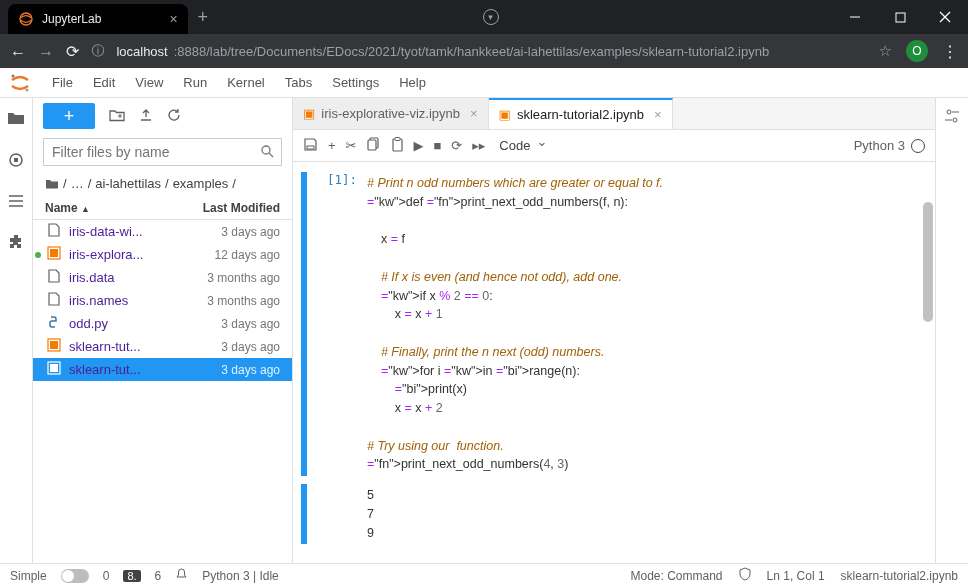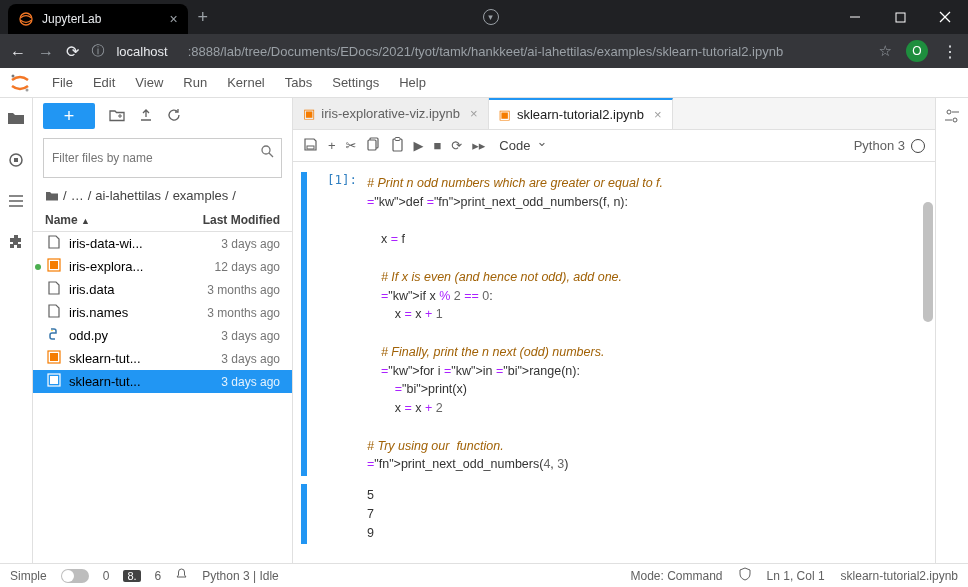--- a/index.html
+++ b/index.html
@@ -8,38 +8,38 @@
 .tab-browser { display:flex; align-items:center; background:#000000; height:30px; margin-top:4px; margin-left:8px; border-radius:8px 8px 0 0; padding:0 10px; color:#e8eaed; gap:8px; font-size:12px; }
 .jupyter-icon-tab { width:16px; height:16px; }
 .tab-close-x { color:#9aa0a6; font-size:14px; cursor:pointer; margin-left:60px; }
 .plus-tab { color:#9aa0a6; margin-left:10px; font-size:18px; cursor:pointer; }
 .win-controls { margin-left:auto; display:flex; }
 .win-btn { width:45px; height:34px; display:flex; align-items:center; justify-content:center; color:#fff; cursor:pointer; }
 .addrbar { height:34px; background:#35363a; display:flex; align-items:center; padding:0 10px; gap:12px; color:#9aa0a6; }
 .nav-arrow { cursor:pointer; font-size:16px; }
 .url-area { flex:1; display:flex; align-items:center; gap:6px; font-size:13px; color:#e8eaed; overflow:hidden; white-space:nowrap; }
 .url-host { font-weight:500; }
-.url-rest { color:#9aa0a6;margin-left:14px; }
+.url-rest { color:#9aa0a6; }
 .addr-right { display:flex; align-items:center; gap:14px; }
 .star { color:#9aa0a6; font-size:15px; cursor:pointer; }
 .avatar { width:22px; height:22px; border-radius:50%; background:#1e8e3e; color:#fff; display:flex; align-items:center; justify-content:center; font-size:12px; font-weight:500; }
 .kebab { color:#e8eaed; font-size:16px; cursor:pointer; }
 .menubar { height:30px; display:flex; align-items:center; border-bottom:1px solid #e0e0e0; padding-left:8px; }
 .jl-logo { width:24px; height:24px; margin-right:10px; }
 .menu-item { padding:0 10px; color:#555; font-size:13px; cursor:pointer; }
 .app-body { display:flex; height:calc(587px - 34px - 34px - 30px - 24px); }
 .sidebar-rail { width:33px; background:#fff; border-right:1px solid #e0e0e0; display:flex; flex-direction:column; align-items:center; padding-top:12px; gap:22px; color:#616161; }
 .rail-icon { cursor:pointer; font-size:16px; }
 .rail-icon.active { color:#212121; }
 .file-panel { width:260px; border-right:1px solid #e0e0e0; display:flex; flex-direction:column; }
 .fp-toolbar { height:36px; display:flex; align-items:center; padding:0 10px; gap:14px; }
 .fp-new { width:52px; height:26px; background:#2196f3; color:#fff; border:none; border-radius:2px; font-size:18px; cursor:pointer; display:flex; align-items:center; justify-content:center; }
 .fp-ico { color:#616161; cursor:pointer; font-size:14px; }
 .fp-filter { margin:4px 10px; position:relative; }
-.fp-filter input { width:100%; height:40px; border:1px solid #ccc; padding:0 26px 0 8px; font-size:12px; color:#000000; }
+.fp-filter input { width:100%; height:28px; border:1px solid #ccc; padding:0 26px 0 8px; font-size:14px; color:#000000; }
 .fp-filter .mag { position:absolute; right:8px; top:6px; color:#757575; }
 .fp-crumb { padding:6px 12px; font-size:13px; color:#424242; display:flex; align-items:center; gap:4px; }
 .fp-header { display:flex; padding:4px 12px; border-bottom:1px solid #e0e0e0; font-size:12px; color:#424242; font-weight:600; }
 .fp-header .col-name { flex:1; }
 .fp-list { flex:1; overflow:auto; }
 .fp-row { display:flex; align-items:center; padding:3px 12px; font-size:13px; cursor:pointer; }
 .fp-row.selected { background:#2196f3; color:#fff; }
 .fp-row .fi { width:18px; text-align:center; margin-right:6px; }
 .fp-row .fn { flex:1; white-space:nowrap; overflow:hidden; text-overflow:ellipsis; }
 .fp-row .fm { color:#757575; font-size:12px; }
@@ -62,21 +62,21 @@
 .nb-sel-wrap::after { content:"⌄"; position:absolute; right:2px; top:-2px; color:#616161; pointer-events:none; }
 .nb-kernel { margin-left:auto; display:flex; align-items:center; gap:6px; }
 .kernel-ring { width:14px; height:14px; border:1.5px solid #424242; border-radius:50%; }
 .nb-content { flex:1; overflow:auto; padding:10px 8px; background:#fff; font-family:"Menlo","Consolas",monospace; font-size:12.5px; position:relative; }
 .cell { display:flex; margin-bottom:8px; }
 .cell-bar { width:6px; background:#2196f3; margin-right:8px; }
 .cell-prompt { width:52px; text-align:right; color:#307fc1; padding-right:10px; font-family:monospace; }
 .cell-prompt.out { color:#9e9e9e; }
 .cell-body { flex:1; line-height:1.5; white-space:pre; padding:2px 0; color:#333; }
 .com { color:#a16207; font-style:italic; }
-.fn { color:#000000; }
+.fn { color:#4c1d95; }
 .op { color:#aa22ff; }
 .num { color:#666; }
 .scrollbar-v { position:absolute; right:2px; top:40px; width:10px; height:120px; background:#c1c1c1; border-radius:5px; }
 .statusbar { height:24px; border-top:1px solid #e0e0e0; display:flex; align-items:center; padding:0 10px; font-size:12px; color:#616161; gap:14px; }
 .sb-toggle { width:28px; height:14px; background:#bdbdbd; border-radius:7px; position:relative; }
 .sb-toggle::after { content:""; position:absolute; width:12px; height:12px; background:#fff; border-radius:50%; top:1px; left:1px; }
 .sb-badge { background:#424242; color:#fff; padding:0 4px; border-radius:2px; font-size:11px; }
 .sb-right { margin-left:auto; display:flex; gap:16px; align-items:center; }
 svg.jl-swirl { width:100%; height:100%; }
 </style>

